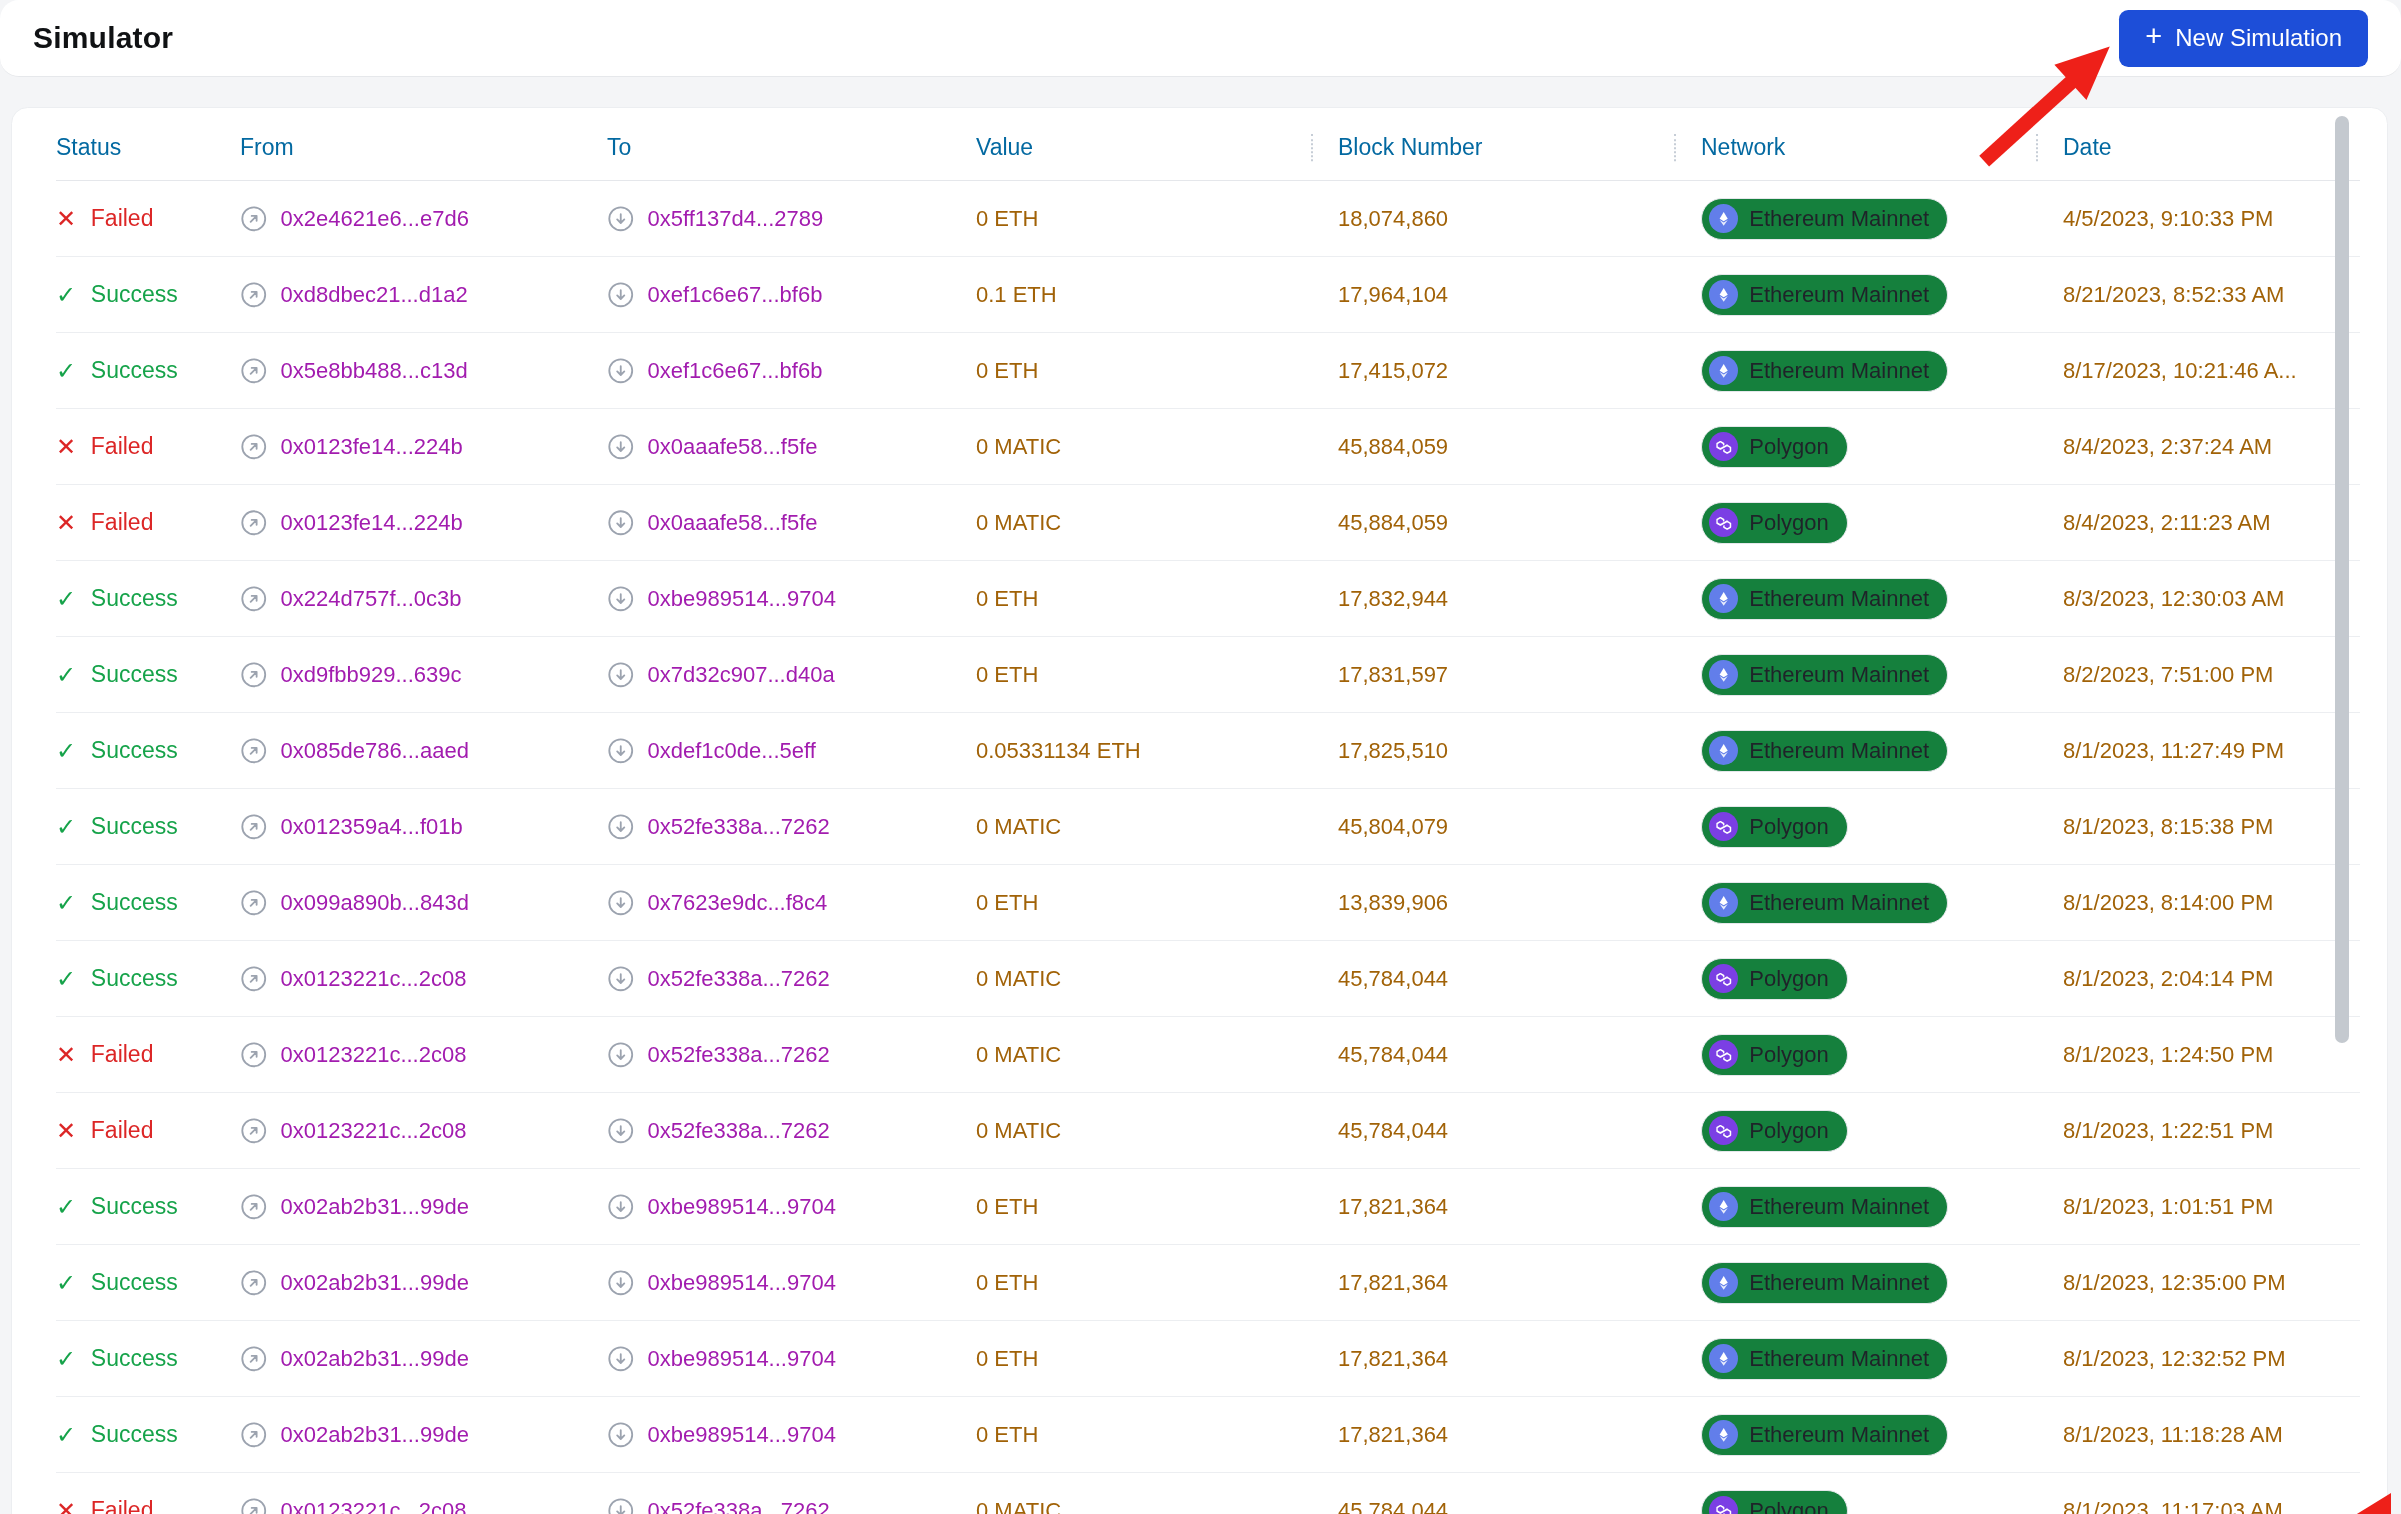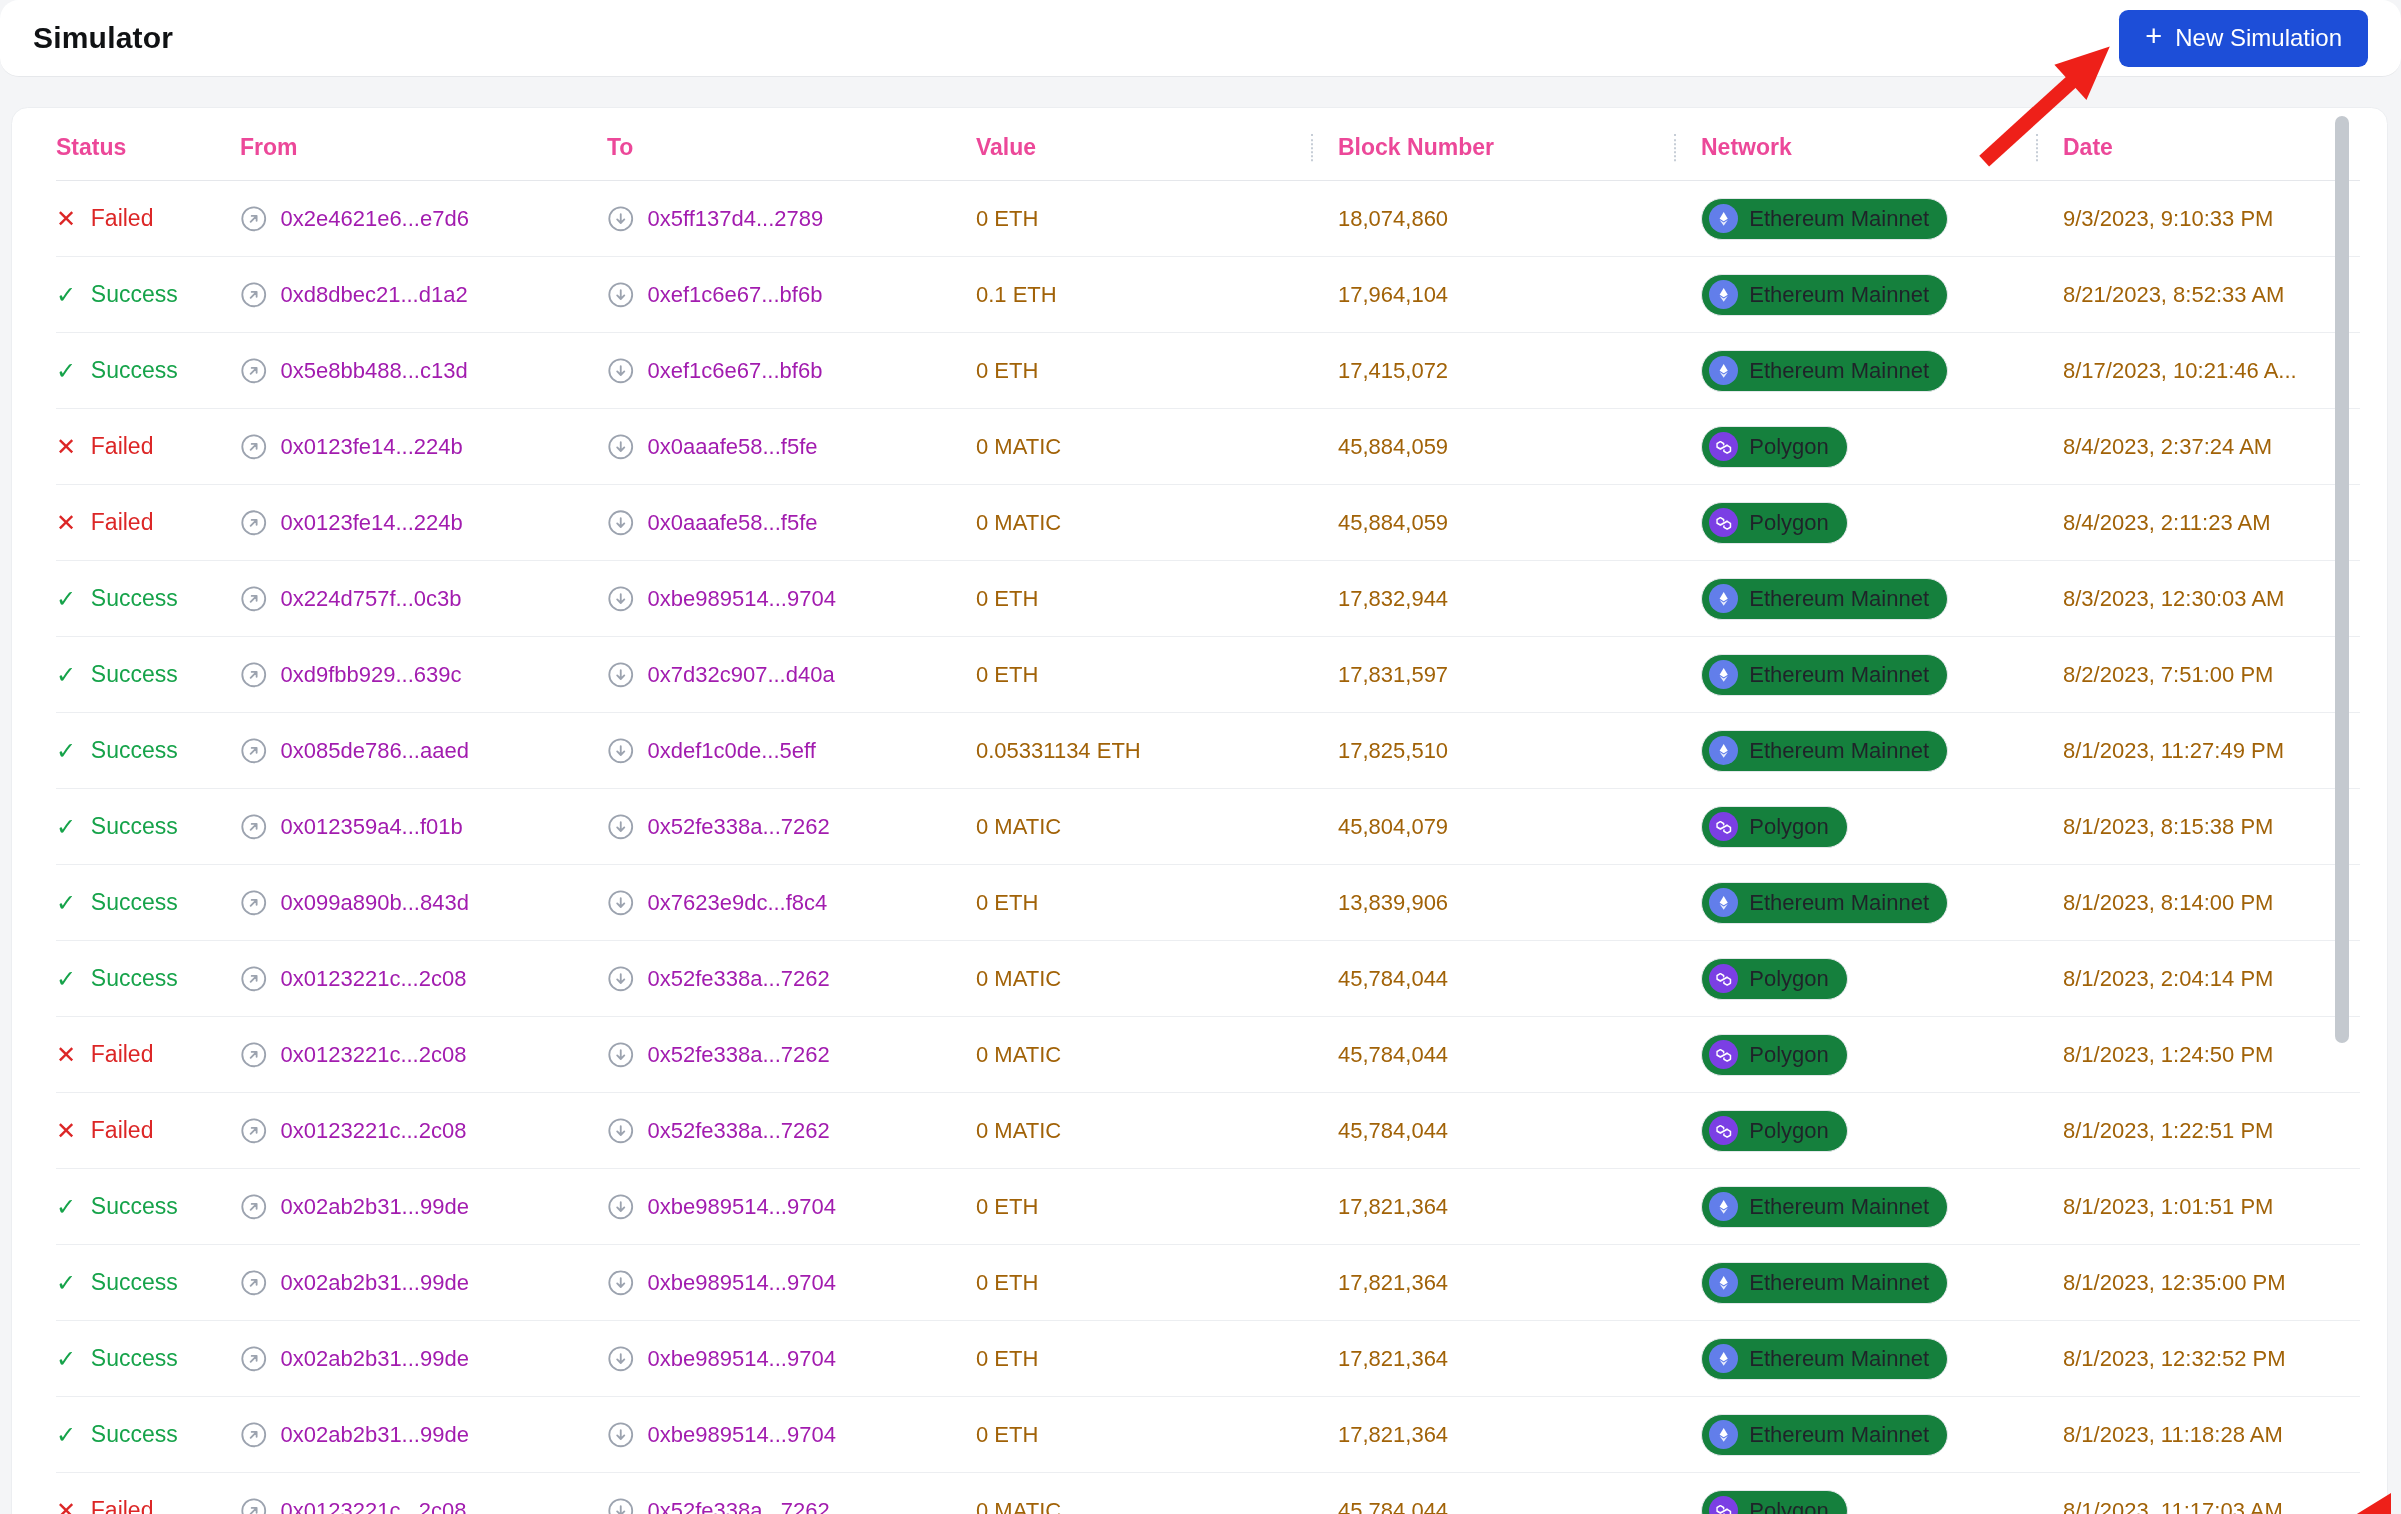--- a/index.html
+++ b/index.html
@@ -34,21 +34,21 @@
     background: #ffffff; border-radius: 16.5px 16.5px 0 0;
     border: 0.9px solid #eceef1; overflow: hidden;
   }
   .table { padding: 7.3px 27.5px 0 44px; }
   .hrow, .trow {
     display: grid;
     grid-template-columns: 184px 367px 369px 362px 363px 362px minmax(0,1fr);
     align-items: center;
   }
   .hrow { height: 66px; border-bottom: 0.9px solid #e5e7eb; }
-  .hcell { position: relative; font-size: 23px; font-weight: 700; color: #ec4899; white-space: nowrap; }
+  .hcell { position: relative; font-size: 23px; font-weight: 400; color: #0369a1; white-space: nowrap; }
   .hcell.sep::before {
     content: ''; position: absolute; left: -27.5px; top: 50%; transform: translateY(-50%);
     height: 27.5px; border-left: 2.8px dotted #c6cdd6;
   }
   .trow { height: 76px; border-bottom: 0.9px solid #eceef1; cursor: pointer; }
   .cell { display: flex; align-items: center; font-size: 22px; white-space: nowrap; overflow: hidden; }
 
   .status { gap: 14.7px; font-size: 23px; font-weight: 500; }
   .status .sicon { font-size: 24px; line-height: 1; }
   .status.ok, .status.ok .sicon { color: #16a34a; }
@@ -138,21 +138,21 @@
             <span class="pill">
               <span class="nicon eth">
                 <svg width="17.4" height="17.4" viewBox="0 0 24 24" fill="#ffffff">
                   <path d="M12 2.6L6.4 12.1 12 15.5l5.6-3.4z"></path>
                   <path d="M12 17.1l-5.6-3.4L12 21.6l5.6-7.9z" opacity=".85"></path>
                 </svg>
               </span>
               <span class="label">Ethereum Mainnet</span>
             </span>
           </div>
-          <div class="cell date">9/3/2023, 9:10:33 PM</div>
+          <div class="cell date">4/5/2023, 9:10:33 PM</div>
         </div>
         <div class="trow">
           <div class="cell status ok">
             <span class="sicon">✓</span>
             <span>Success</span>
           </div>
           <div class="cell addr">
             <span class="aicon">
               <svg width="27.5" height="27.5" viewBox="0 0 24 24" fill="none">
                 <circle cx="12" cy="12" r="10" stroke="#9ca3af" stroke-width="1.6"></circle>

